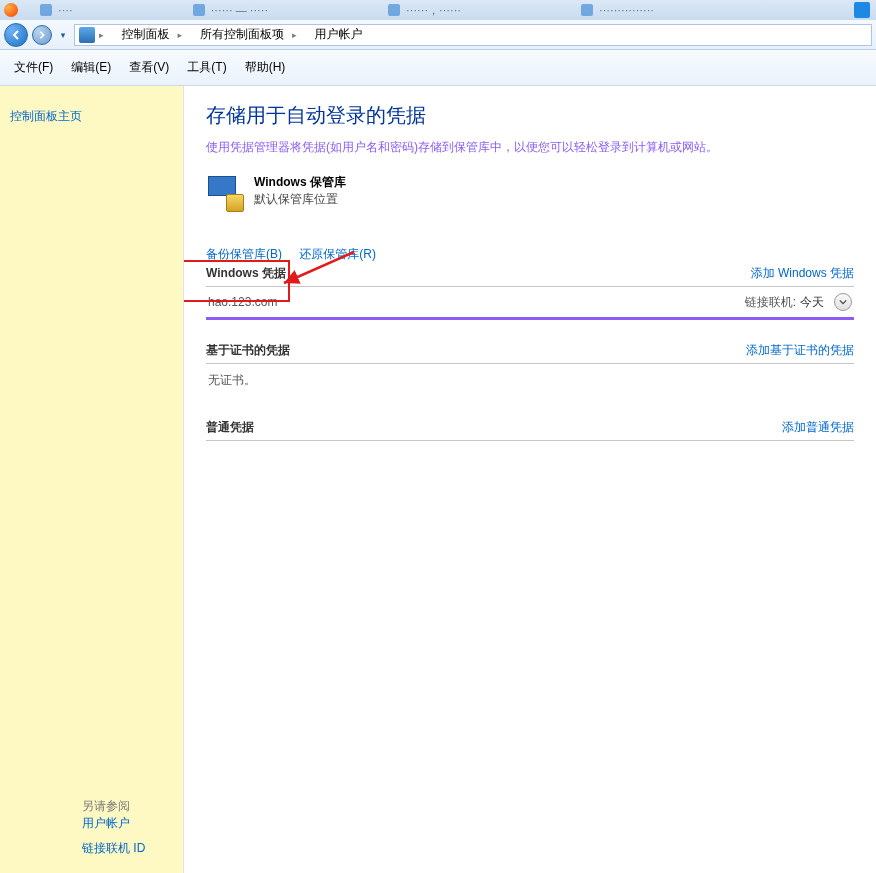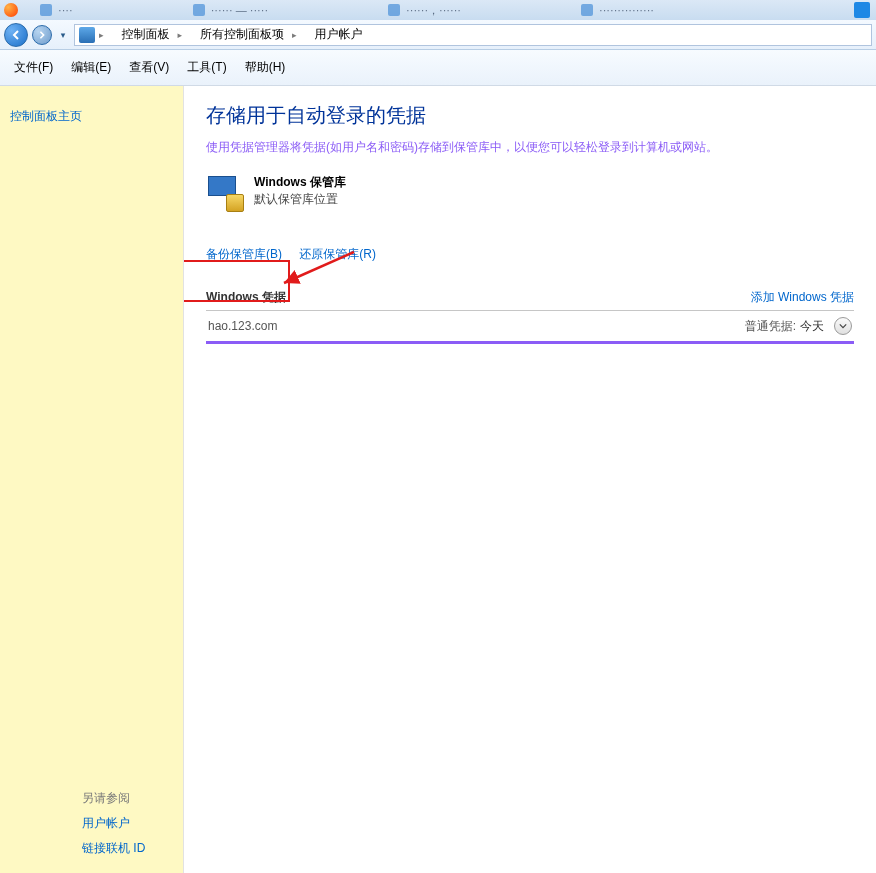--- a/index.html
+++ b/index.html
@@ -79,21 +79,21 @@
     padding: 22px 10px;
     display: flex;
     flex-direction: row;
   }
   .sidebar .home-link { color: #0066cc; cursor: pointer; margin-bottom: auto; }
   .sidebar .foot {
     margin-top: auto;
     border-top: none;
     padding-top: 8px;
   }
-  .sidebar .see-also { color: #7a7a7a; margin-bottom: 8px; }
+  .sidebar .see-also { color: #7a7a7a; }
   .sidebar .foot a { display: block; color: #0066cc; margin-bottom: 8px; cursor: pointer; }
 
   .content {
     flex: 1;
     padding: 16px 22px;
     position: relative;
     overflow: hidden;
   }
   .page-title { color: #003399; font-size: 20px; font-weight: normal; margin-bottom: 10px; }
   .page-desc { color: #8b5cf6; margin-bottom: 18px; }
@@ -110,21 +110,21 @@
   }
   .vault-icon .monitor {
     width: 28px; height: 20px; background: #3478c7; border:1px solid #1a4f8e; position:absolute; top:2px; left:2px;
   }
   .vault-icon .safe {
     width: 18px; height: 18px; background: linear-gradient(#f6d766,#d4a323); border:1px solid #a87f12; position:absolute; bottom:0; right:0; border-radius:2px;
   }
   .vault-text .vt-title { font-weight: bold; }
   .vault-text .vt-sub { color: #444; }
 
-  .action-links { margin-bottom: 26px; }
+  .action-links { margin-bottom: 2px; }
   .action-links a { color: #0066cc; cursor: pointer; margin-right: 14px; }
 
   .section {
     margin-bottom: 22px;
   }
   .section-head {
     display: flex;
     align-items: center;
     border-bottom: 1px solid #c6c6c6;
     padding-bottom: 4px;
@@ -250,32 +250,43 @@
       <a>还原保管库(R)</a>
     </div>
 
     <div class="section">
       <div class="section-head">
         <span class="title">Windows 凭据</span>
         <a class="add-link">添加 Windows 凭据</a>
       </div>
       <div class="cred-row">
         <span class="cred-name">hao.123.com</span>
-        <span class="cred-date-label">普通凭据:</span>
+        <span class="cred-date-label">链接联机:</span>
         <span class="cred-date">今天</span>
         <span class="expand-btn">
           <svg width="8" height="8" viewBox="0 0 10 10">
               <path d="M1 3 L5 7 L9 3" stroke="#444" stroke-width="1.5" fill="none"></path>
             </svg>
         </span>
       </div>
     </div>
 
-
     <div class="section">
+      <div class="section-head">
+        <span class="title">基于证书的凭据</span>
+        <a class="add-link">添加基于证书的凭据</a>
+      </div>
+      <div class="empty-msg">无证书。</div>
+    </div>
+
+    <div class="section">
+      <div class="section-head">
+        <span class="title">普通凭据</span>
+        <a class="add-link">添加普通凭据</a>
+      </div>
     </div>
 
     <div class="annot-box" style="left:-3px; top:174px; width:109px; height:42px;"></div>
     <div class="annot-arrow" style="left:95px; top:164px; width:80px; height:40px;">
       <svg width="80" height="40">
         <defs>
           <marker id="ah" markerWidth="8" markerHeight="8" refX="6" refY="3" orient="auto">
             <path d="M0,0 L6,3 L0,6 Z" fill="#e11b1b"></path>
           </marker>
         </defs>

